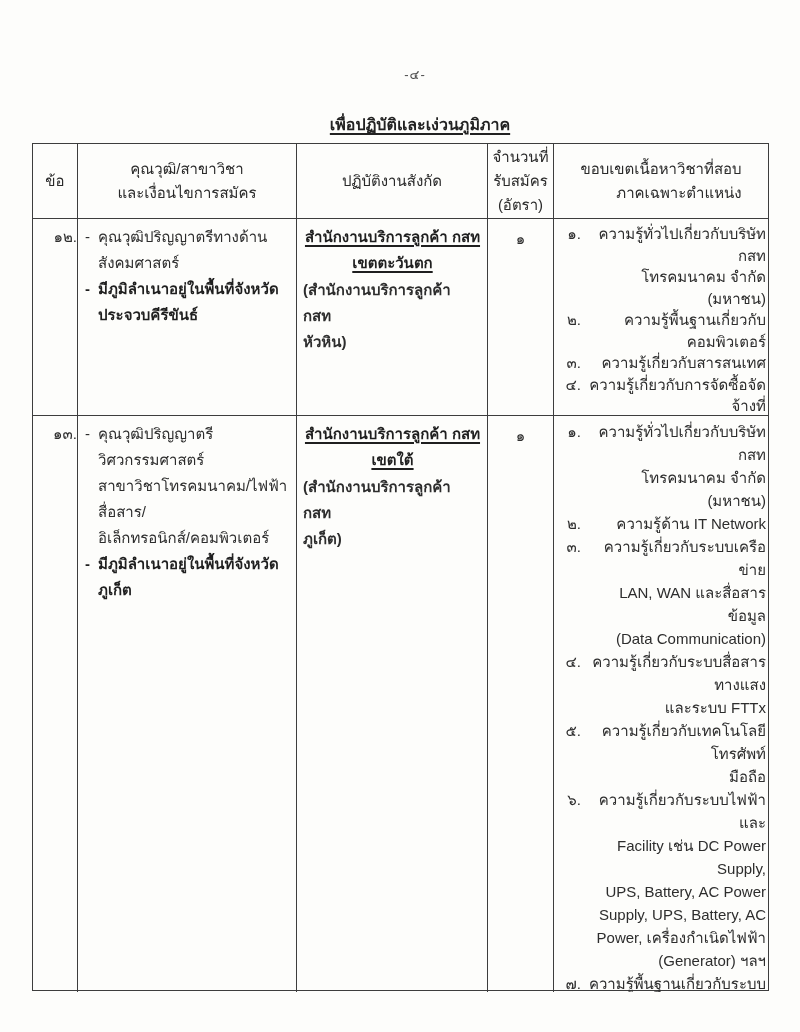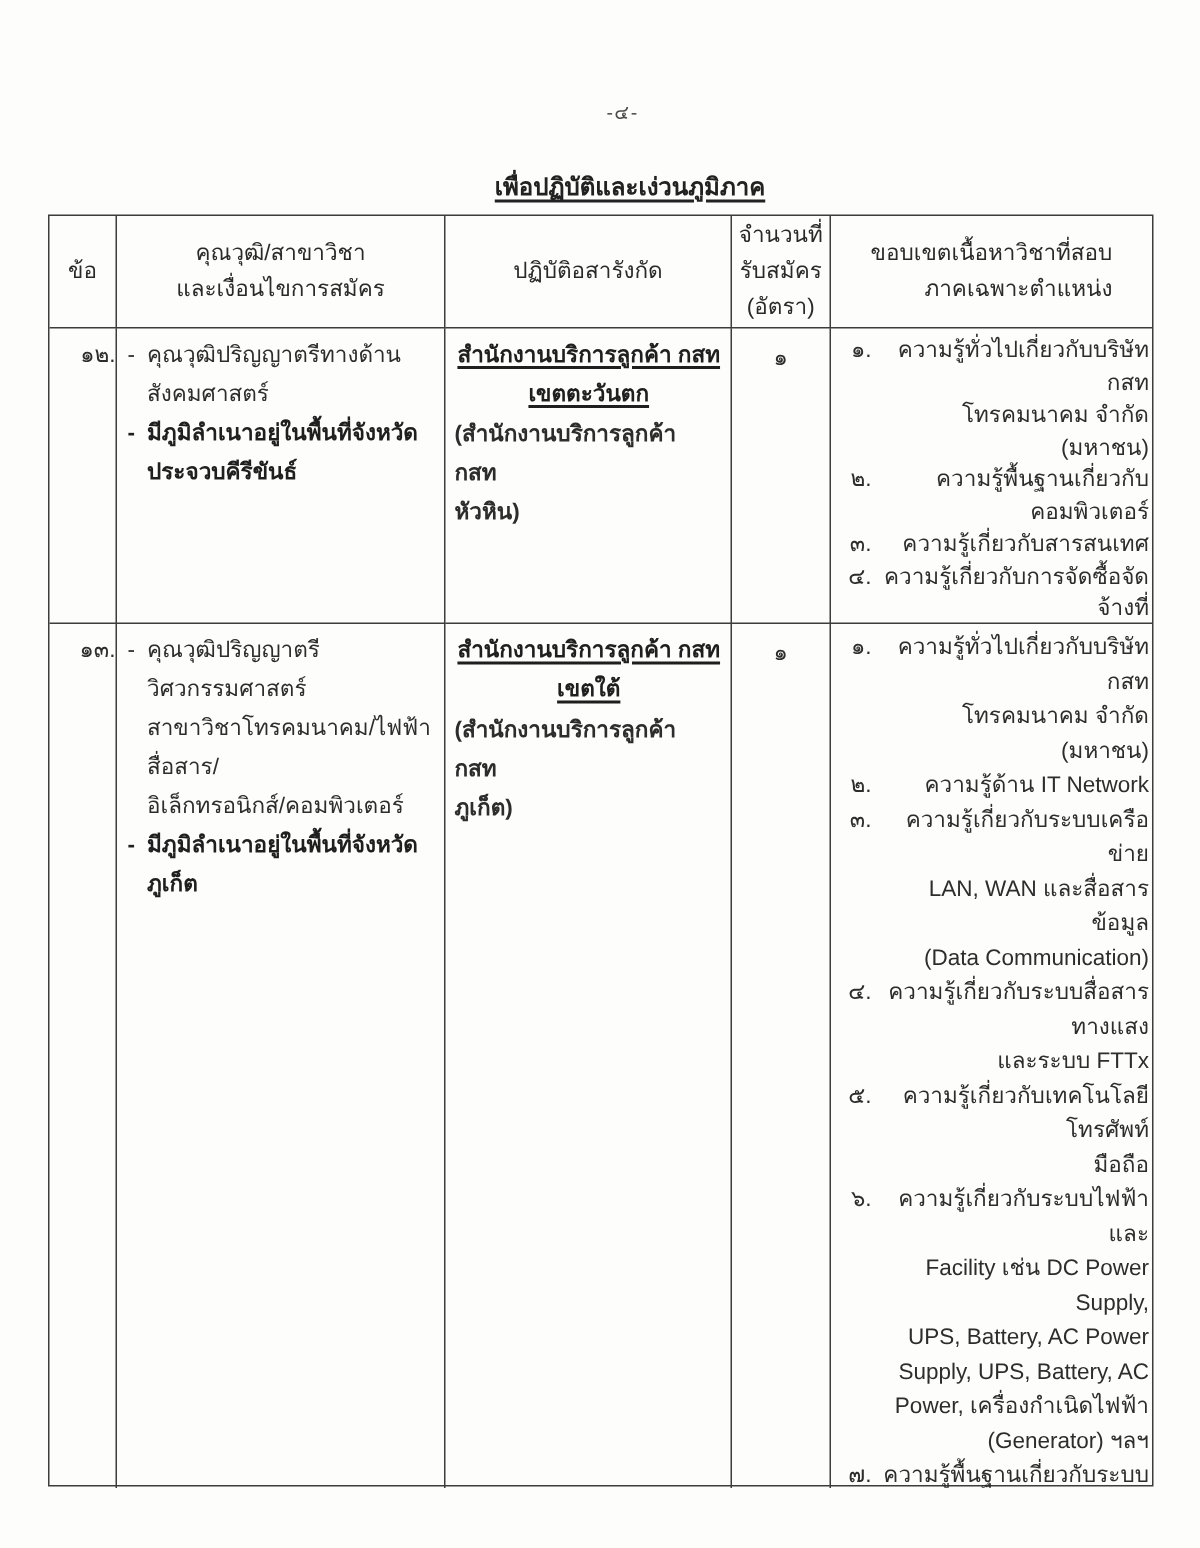--- a/index.html
+++ b/index.html
@@ -152,21 +152,21 @@
 
   <div class="doc-title">
     <span>เพื่อปฏิบัติและเง่วนภูมิภาค</span>
   </div>
 
   <div class="table">
 
     <div class="cell hcell">ข้อ</div>
     <div class="cell hcell">คุณวุฒิ/สาขาวิชา
 และเงื่อนไขการสมัคร</div>
-    <div class="cell hcell">ปฏิบัติอสารังกัด</div>
+    <div class="cell hcell">ปฏิบัติงานสังกัด</div>
     <div class="cell hcell">จำนวนที่
 รับสมัคร
 (อัตรา)</div>
     <div class="cell hcell last-col">ขอบเขตเนื้อหาวิชาที่สอบ
 ภาคเฉพาะตำแหน่ง</div>
 
     <div class="cell num-cell">๑๒.</div>
 
     <div class="cell qual-cell">
       <div class="qual-item">

